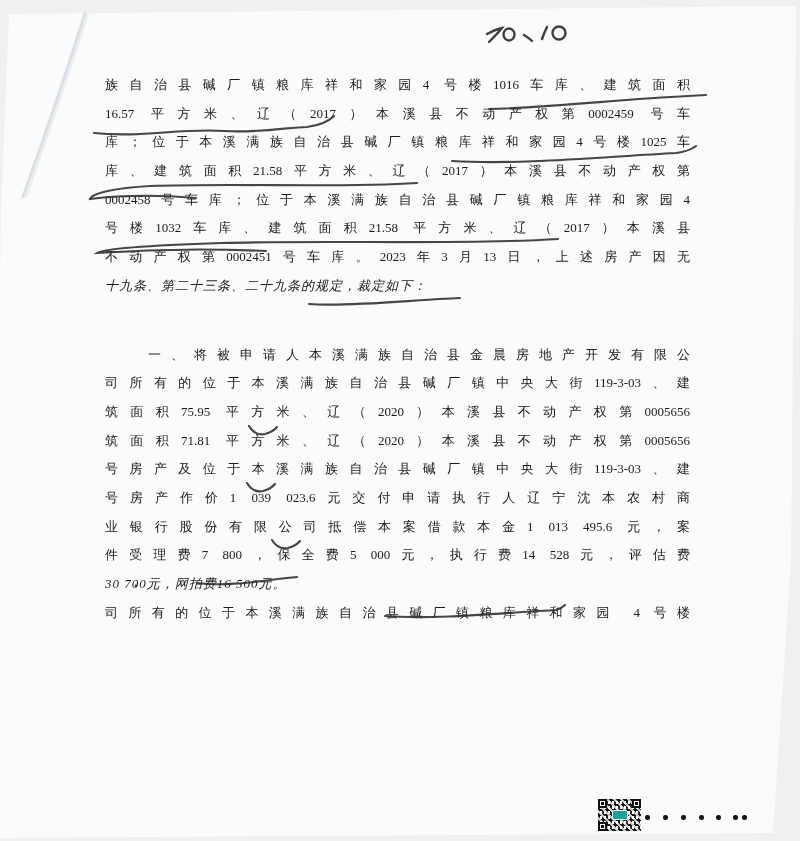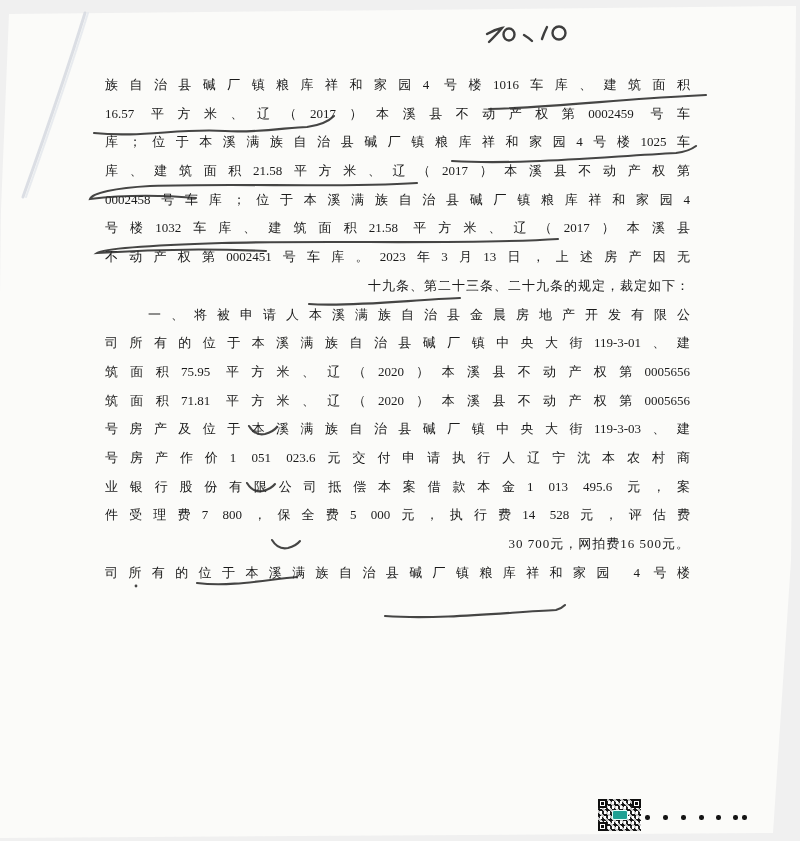--- a/index.html
+++ b/index.html
@@ -14,22 +14,22 @@
     clip-path:polygon(9px 14px,796px 6px,791px 560px,773px 833px,-6px 838px,1px 210px);
   }
   .textblock{
     position:absolute;left:105px;top:71px;width:585px;
     color:#1b1b1b;font-size:13px;line-height:28.7px;
   }
   .line{
     height:28.7px;white-space:nowrap;
     text-align:justify;text-align-last:justify;
   }
-  .line.nofill{text-align:right;text-align-last:auto;letter-spacing:1px;}
-  .line.indent{text-indent:43px;}
+  .line.nofill{text-align:left;text-align-last:auto;letter-spacing:1px;font-style:italic;}
+  .line.indent{text-indent:43px;margin-top:40px;}
   .overlay{position:absolute;left:0;top:0;pointer-events:none;}
   .hidden-note{position:absolute;left:490px;top:18px;opacity:0;font-size:22px;}
   
   .qr{
     position:absolute;left:598px;top:799px;width:43px;height:32px;
     background:
       repeating-linear-gradient(45deg, rgba(255,255,255,0) 0 3px, rgba(255,255,255,.75) 3px 5px),
       repeating-linear-gradient(90deg, rgba(17,17,17,.92) 0 2px, rgba(255,255,255,0) 2px 4px),
       repeating-linear-gradient(0deg, #1a1a1a 0 2px, #ffffff 2px 5px);
   }
@@ -60,25 +60,25 @@
   <div class="textblock">
       <div class="line">族自治县碱厂镇粮库祥和家园4 号楼1016车库、建筑面积</div>
       <div class="line">16.57 平方米、辽（2017）本溪县不动产权第0002459 号车</div>
       <div class="line">库；位于本溪满族自治县碱厂镇粮库祥和家园4号楼1025车</div>
       <div class="line">库、建筑面积21.58平方米、辽（2017）本溪县不动产权第</div>
       <div class="line">0002458号车库；位于本溪满族自治县碱厂镇粮库祥和家园4</div>
       <div class="line">号楼1032车库、建筑面积21.58 平方米、辽（2017）本溪县</div>
       <div class="line">不动产权第0002451号车库。2023年3月13日，上述房产因无</div>
       <div class="line nofill">十九条、第二十三条、二十九条的规定，裁定如下：</div>
       <div class="line indent">一、将被申请人本溪满族自治县金晨房地产开发有限公</div>
-      <div class="line">司所有的位于本溪满族自治县碱厂镇中央大街119-3-01、建</div>
+      <div class="line">司所有的位于本溪满族自治县碱厂镇中央大街119-3-03、建</div>
       <div class="line">筑面积75.95 平方米、辽（2020）本溪县不动产权第0005656</div>
       <div class="line">筑面积71.81 平方米、辽（2020）本溪县不动产权第0005656</div>
       <div class="line">号房产及位于本溪满族自治县碱厂镇中央大街119-3-03、建</div>
-      <div class="line">号房产作价1 051 023.6元交付申请执行人辽宁沈本农村商</div>
+      <div class="line">号房产作价1 039 023.6元交付申请执行人辽宁沈本农村商</div>
       <div class="line">业银行股份有限公司抵偿本案借款本金1 013 495.6 元，案</div>
       <div class="line">件受理费7 800，保全费5 000元，执行费14 528元，评估费</div>
       <div class="line nofill">30 700元，网拍费16 500元。</div>
       <div class="line">司所有的位于本溪满族自治县碱厂镇粮库祥和家园 4 号楼</div>
     </div>
 
   <div class="qr">
     <span class="finder f-tl"></span>
     <span class="finder f-tr"></span>
     <span class="finder f-bl"></span>

